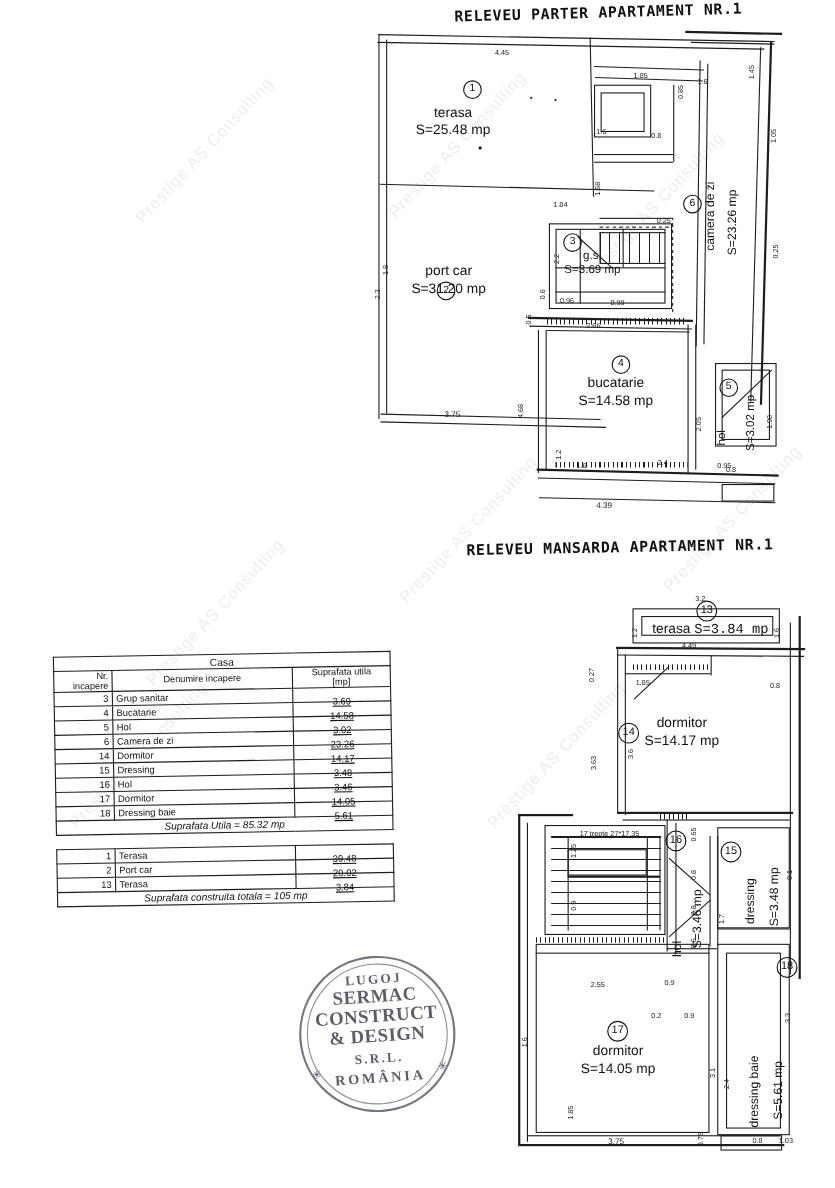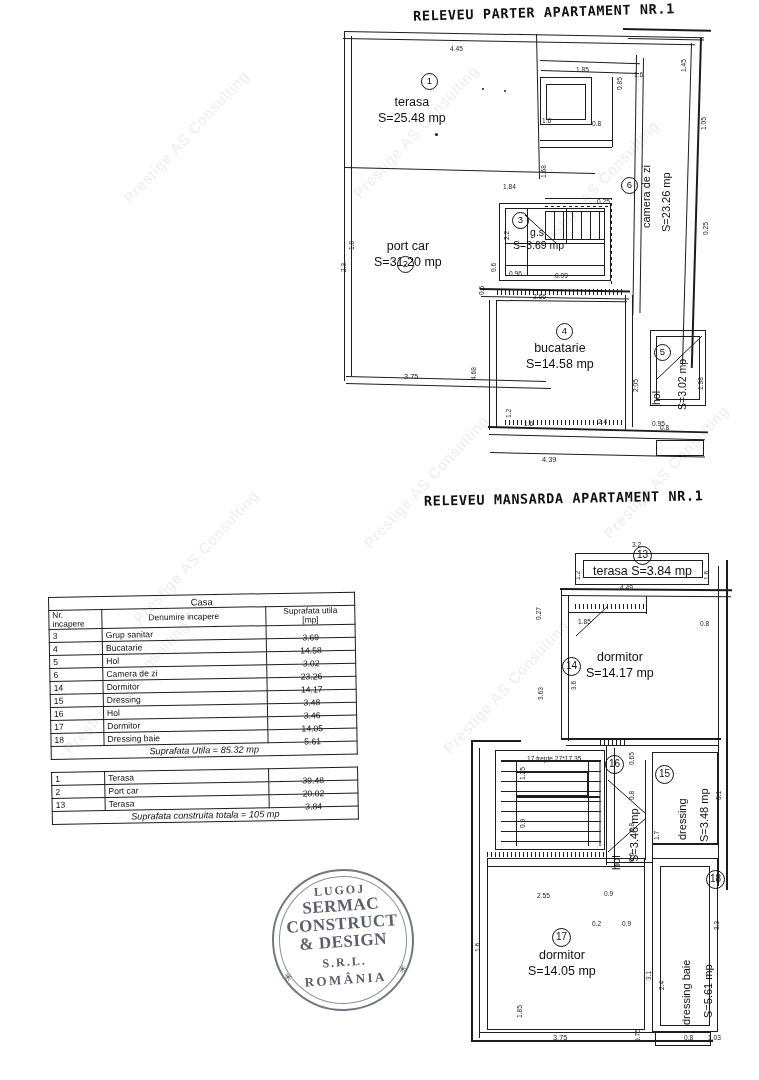--- a/index.html
+++ b/index.html
@@ -48,27 +48,27 @@
 
   
   #areas-table{position:absolute;left:48px;top:597px;width:307px;
       transform:rotate(-1.0deg);transform-origin:left top;}
   #areas-table table{border-collapse:collapse;width:100%;
       font-family:"Liberation Sans",sans-serif;font-size:8.6px;color:#111;}
   #areas-table td,#areas-table th{border:1px solid #1d1d1d;padding:0 3px;
       height:12px;font-weight:normal;}
   .tbl-title{text-align:center;font-size:9.4px;height:15px;}
   .hd{text-align:center;font-size:8.4px;line-height:1.05;height:24px;}
-  .c-nr{width:46px;text-align:left;}
+  .c-nr{width:46px;text-align:right;}
   .c-val{width:82px;text-align:center;}
   .c-nm{text-align:left;padding-left:12px;}
   .sum{text-align:center;font-style:italic;font-size:9.2px;height:15px;}
   .gap{height:7px;border:none !important;}
   .shift td{position:relative;}
-  .shift .c-val span{position:relative;top:6px;display:inline-block;}
+  .shift .c-val span{position:relative;top:6px;display:inline-block;text-decoration:underline;}
 
   
   #stamp{position:absolute;left:272px;top:869px;width:142px;height:142px;
          transform:rotate(-4deg);}
   #stamp .ring{position:absolute;inset:0;border:2px solid #5b5f6b;border-radius:50%;opacity:.85;}
   #stamp .ring2{position:absolute;inset:7px;border:1.2px solid #5b5f6b;border-radius:50%;opacity:.7;}
   #stamp .txt{position:absolute;left:0;right:0;text-align:center;
       font-family:"Liberation Serif",serif;font-weight:bold;color:#5b5f6b;}
   #stamp .s-lugoj{top:14px;font-size:12px;letter-spacing:2px;}
   #stamp .s-l1{top:27px;font-size:17px;letter-spacing:.5px;}
@@ -318,21 +318,21 @@
     <div class="box" style="left:652px;top:858px;width:66px;height:174px;"></div>
     <div class="box" style="left:660px;top:866px;width:50px;height:160px;"></div>
 
     <div class="box" style="left:655px;top:1032px;width:56px;height:14px;"></div>
 
     <div class="hatch" style="left:487px;top:852px;width:120px;height:5px;"></div>
 
     <div class="num w" style="left:633px;top:546px;">13</div>
     <div class="rl big" style="left:593px;top:564px;">
       <span class="nm" style="display:inline;">terasa</span>
-      <span class="sf" style="display:inline;">S=3.84 mp</span>
+      <span class="sf" style="display:inline;font-family:Liberation Mono, monospace;">S=3.84 mp</span>
     </div>
 
     <div class="num w" style="left:562px;top:657px;">14</div>
     <div class="rl big" style="left:586px;top:650px;">
       <span class="nm">dormitor</span>
       <span class="sf">S=14.17 mp</span>
     </div>
 
     <div class="num w" style="left:655px;top:765px;">15</div>
     <div class="rl rot90" style="left:676px;top:840px;font-size:11px;text-align:left;">

